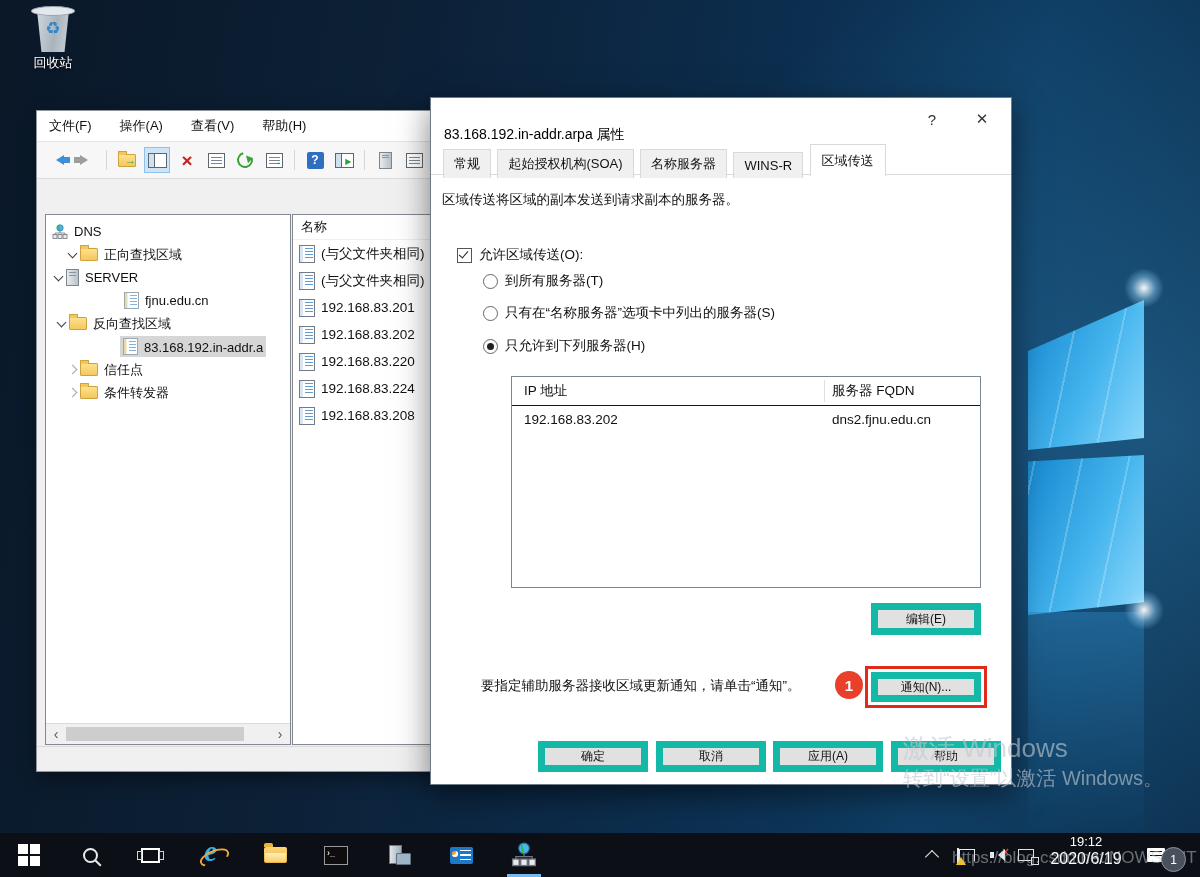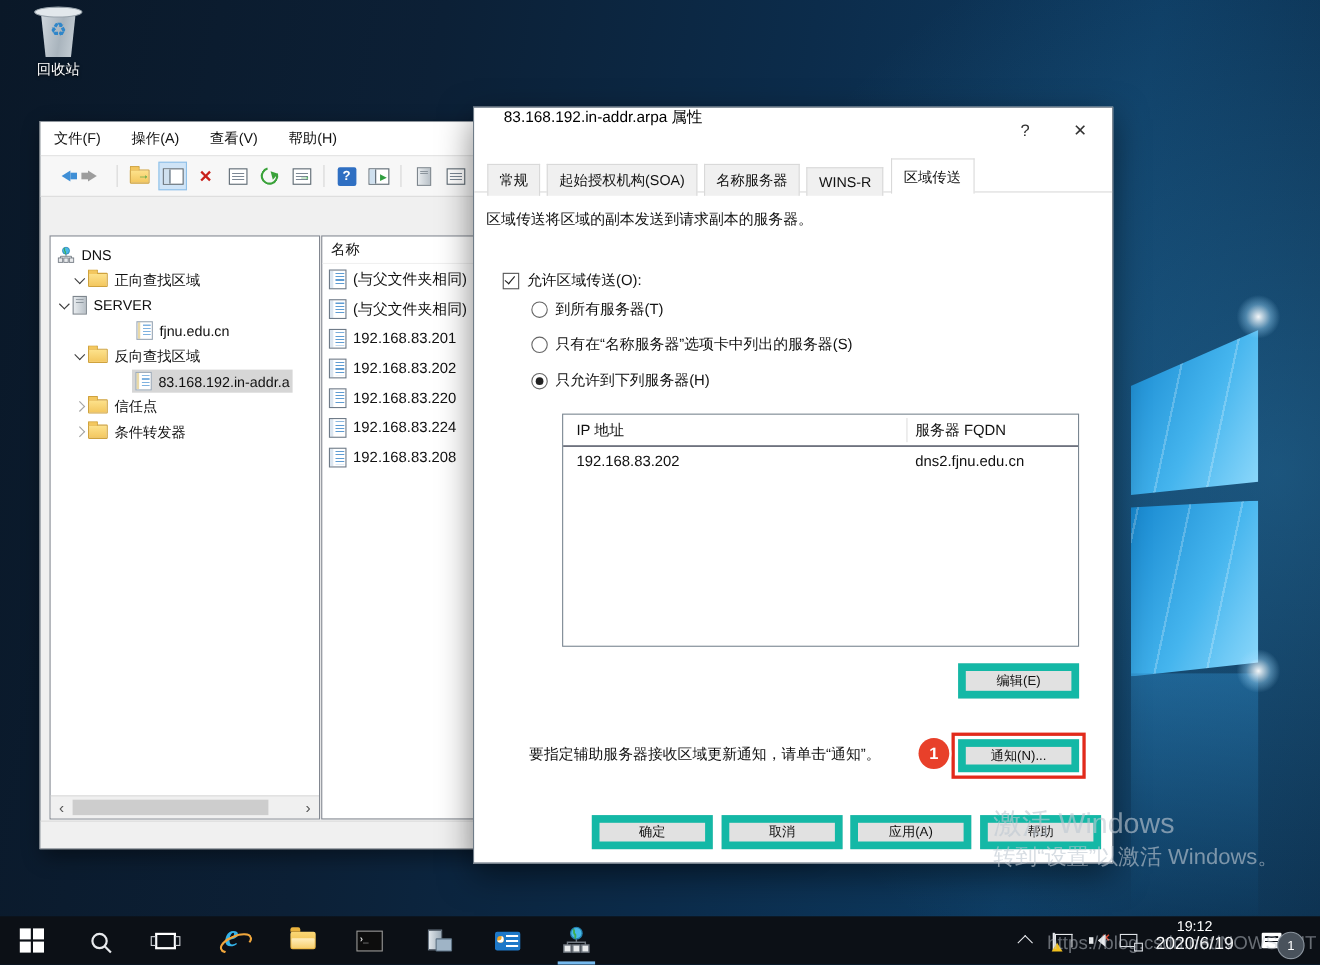--- a/index.html
+++ b/index.html
@@ -104,21 +104,21 @@
   
   .listpane{position:absolute;left:255px;top:103px;width:437px;height:529px;
     background:#fff;border:1px solid #828790;overflow:hidden}
   .lhead{height:24px;display:flex;align-items:center;padding-left:8px;font-size:13px;color:#111;
     border-bottom:1px solid #f0f0f0;position:relative}
   .lhead::after{content:"";position:absolute;left:140px;top:2px;bottom:2px;width:1px;background:#e2e2e2}
   .lrow{display:flex;align-items:center;height:27px;padding-left:6px;font-size:13.5px;color:#111;gap:6px}
   
   .dlg{left:430px;top:97px;width:580px;height:686px;background:#fff;
     border:1px solid #6e7b87;box-shadow:0 10px 30px rgba(0,0,0,.5)}
-  .dlg-title{height:46px;display:flex;align-items:flex-start;padding-left:27px;font-size:14px;color:#000}
+  .dlg-title{height:46px;display:flex;align-items:flex-end;padding-left:13px;font-size:14px;color:#000}
   .dlg-ctrl{position:absolute;top:6px;width:34px;height:30px;display:flex;align-items:center;
     justify-content:center;font-size:15px;color:#333}
   .tabsrow{position:absolute;left:0;right:0;top:48px;height:29px;padding-left:12px;
     border-bottom:1px solid #d9d9d9;box-sizing:border-box}
   .tab{display:inline-block;padding:5px 10px;font-size:13px;background:#f0f0f0;
     border:1px solid #d9d9d9;border-bottom:none;margin-right:2px;vertical-align:bottom;color:#111}
   .tab.active{background:#fff;position:relative;top:-2px;padding:7px 11px 6px}
   .dtext{font-size:13.5px;color:#111}
   .cb{width:13px;height:13px;border:1px solid #555;background:#fff;position:relative;flex:none}
   .cb::after{content:"";position:absolute;left:3px;top:0px;width:4px;height:8px;
@@ -292,21 +292,21 @@
         <span class="chevbox">
             <span class="chev-exp"></span>
           </span>
         <span class="csserver"></span>
         <span class="tlabel">SERVER</span>
       </div>
       <div class="trow" style="padding-left:78px">
         <span class="cszone"></span>
         <span class="tlabel">fjnu.edu.cn</span>
       </div>
-      <div class="trow" style="padding-left:18px">
+      <div class="trow" style="padding-left:7px">
         <span class="chevbox">
             <span class="chev-exp"></span>
           </span>
         <span class="csfolder"></span>
         <span class="tlabel">反向查找区域</span>
       </div>
       <div class="trow" style="padding-left:74px">
         <span class="selrow">
           <span class="cszone"></span>
           <span class="tlabel">83.168.192.in-addr.a</span>

